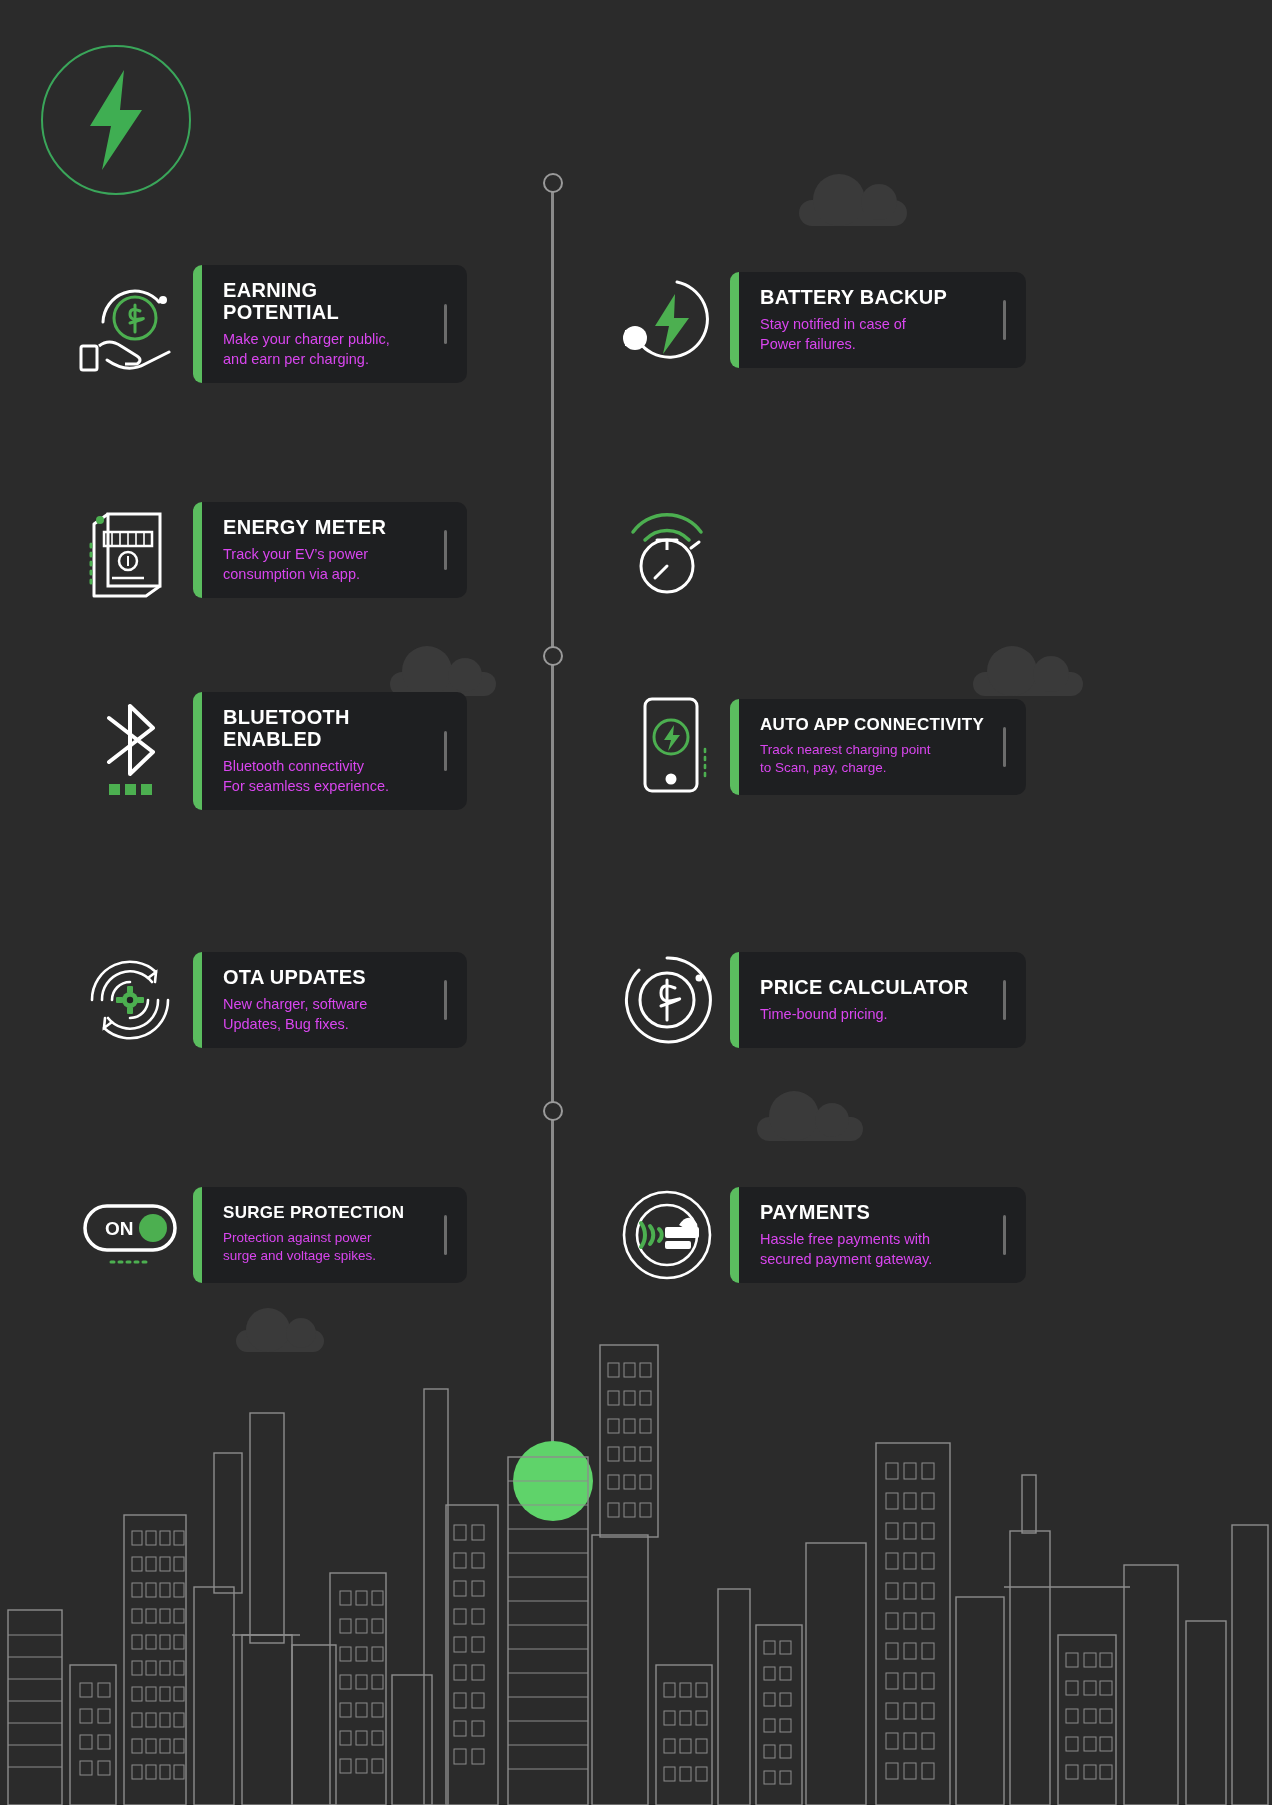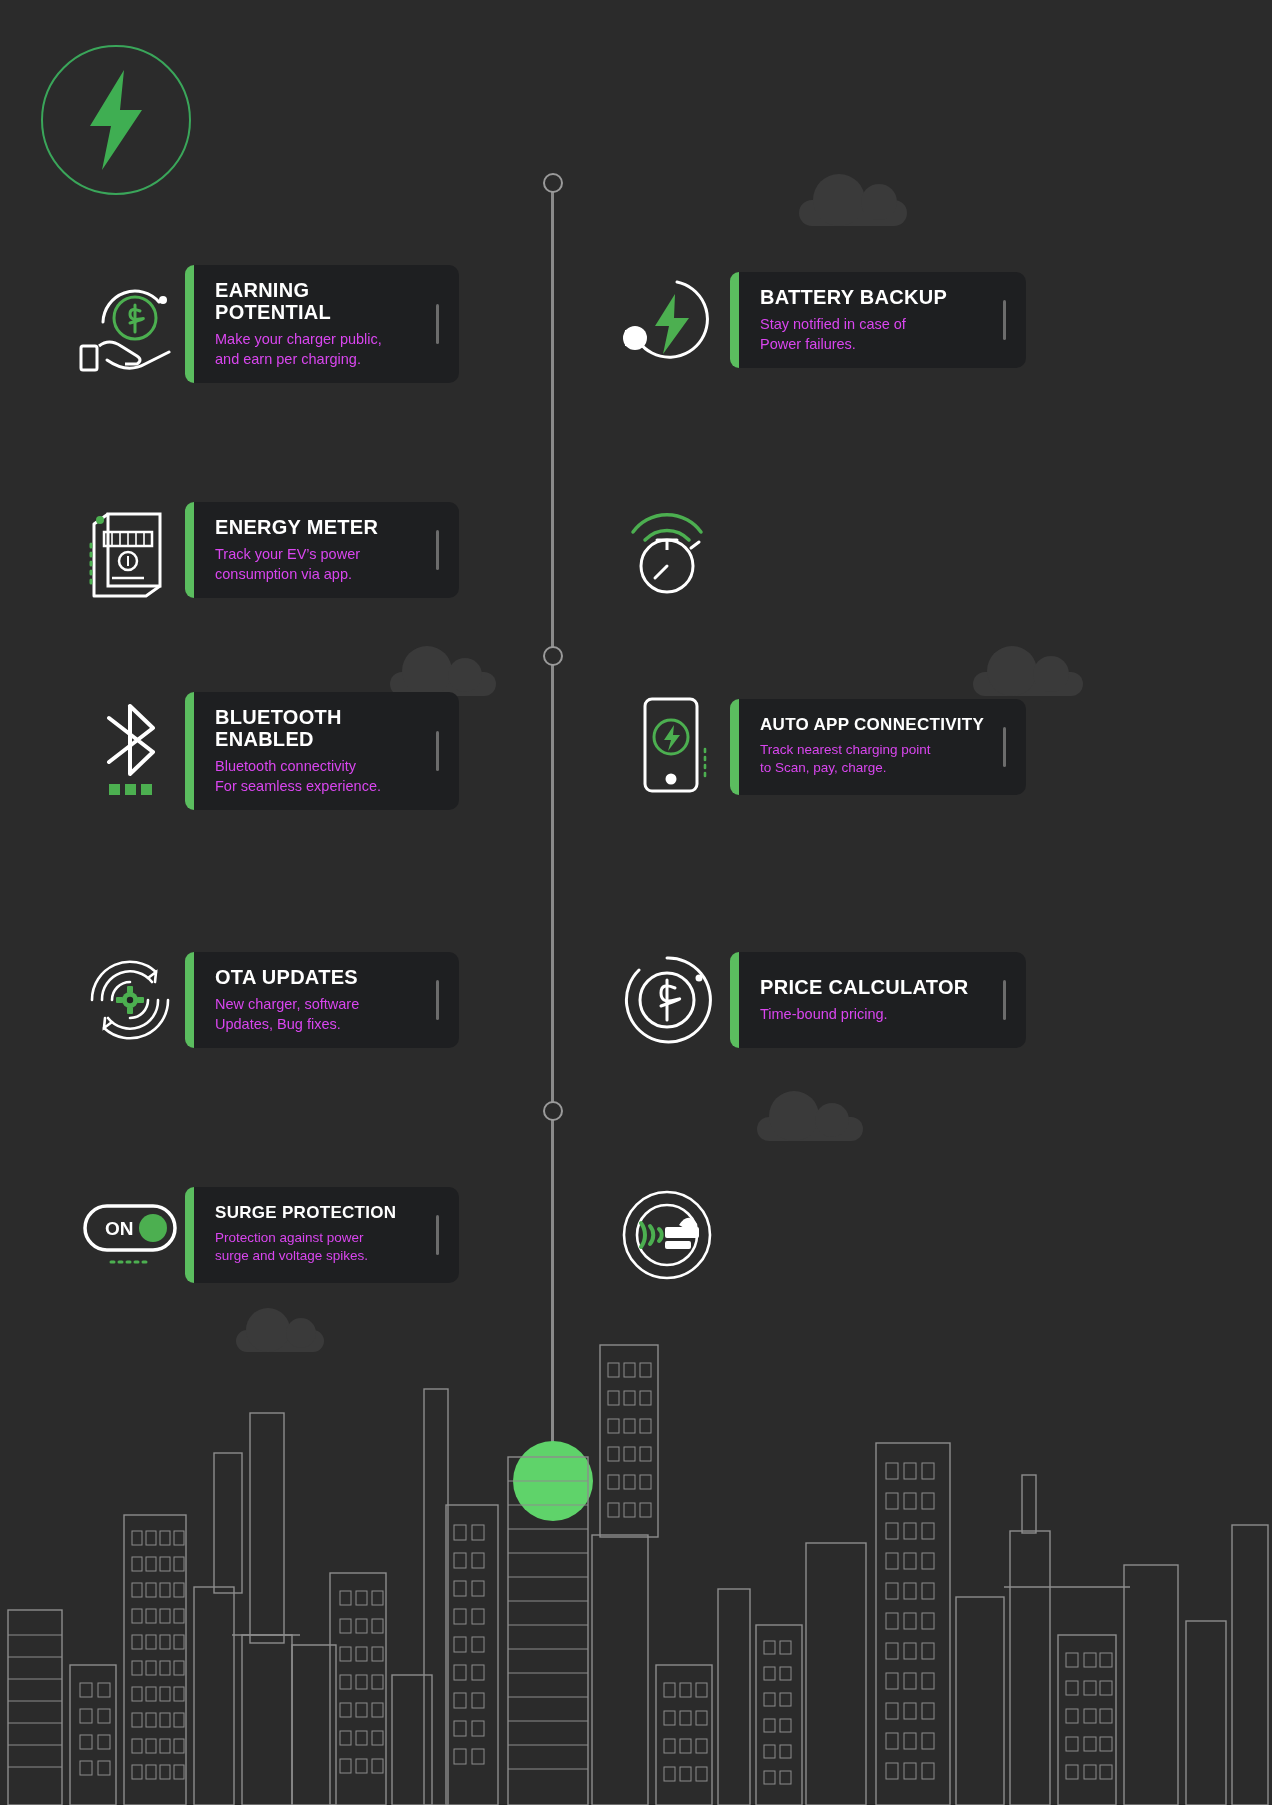--- a/index.html
+++ b/index.html
@@ -61,21 +61,21 @@
   .c5::after  { width:30px; height:30px; left:50px; top:-12px; }
 
   
   .row { position:absolute; left:0; width:1272px; height:120px; }
   .r1 { top:265px; }
   .r2 { top:495px; }
   .r3 { top:692px; }
   .r4 { top:945px; }
   .r5 { top:1180px; }
 
-  .side { position:absolute; display:flex; align-items:center; }
+  .side { position:absolute; display:flex; align-items:center;gap:8px; }
   .side.left  { left:75px;  }
   .side.right { left:612px; }
 
   .feat-icon {
     width:110px; height:110px; flex:0 0 110px;
     display:flex; align-items:center; justify-content:center;
     position:relative;
   }
   .feat-icon svg { display:block; }
 
@@ -90,21 +90,21 @@
   .card::before {
     content:""; position:absolute; left:0; top:0; bottom:0; width:9px;
     background:#5bbd5f; border-radius:10px 0 0 10px;
   }
   .card::after {
     content:""; position:absolute; right:20px; top:50%;
     transform:translateY(-50%);
     width:3px; height:40px; background:#6c6c6c; border-radius:2px;
   }
   .card-w-l { width:274px; }
-  .card-w-r { width:296px;margin-left:8px; }
+  .card-w-r { width:296px; }
   .card-title {
     font-size:20px; font-weight:bold; color:#ffffff;
     letter-spacing:.3px; line-height:1.1;
   }
   .card-title.sm { font-size:17px; }
   .card-desc {
     font-size:14.5px; color:#d946ef; line-height:1.38; margin-top:6px;
     font-weight:500;
   }
   .card-desc.sm { font-size:13.5px; }
@@ -357,20 +357,27 @@
           <circle cx="50" cy="50" r="30" fill="none" stroke="#fff" stroke-width="2.6"></circle>
           <g fill="none" stroke="#4caf50" stroke-width="4" stroke-linecap="round">
             <path d="M24 38 A20 20 0 0 1 24 62"></path>
             <path d="M33 41 A14 14 0 0 1 33 59"></path>
             <path d="M42 44 A8 8 0 0 1 42 56"></path>
           </g>
           <rect x="48" y="42" width="34" height="11" rx="2" fill="#fff"></rect>
           <path d="M62 40 q8-12 16-4 q6 6 -2 12" fill="#fff"></path>
           <rect x="48" y="56" width="26" height="8" rx="2" fill="#fff"></rect>
         </svg>
+      </div>
+      <div class="card card-w-r">
+        <div class="card-inner">
+          <div class="card-title">PAYMENTS</div>
+          <div class="card-desc" style="white-space:pre-line">Hassle free payments with
+secured payment gateway.</div>
+        </div>
       </div>
     </div>
   </div>
 
   <div class="city">
     <svg viewBox="0 0 1272 470" preserveAspectRatio="none">
       <g fill="none" stroke="#8d8d8d" stroke-width="1.4">
 
         <rect x="8" y="275" width="54" height="195"></rect>
         <g stroke-width="1">

